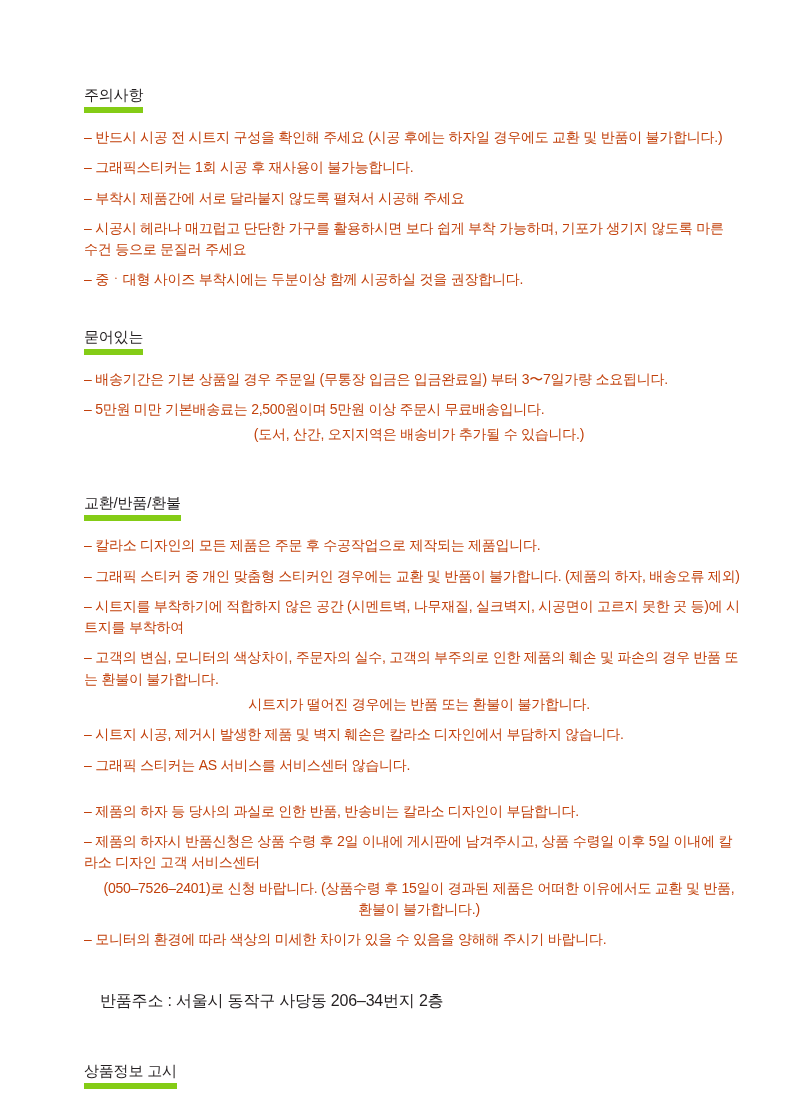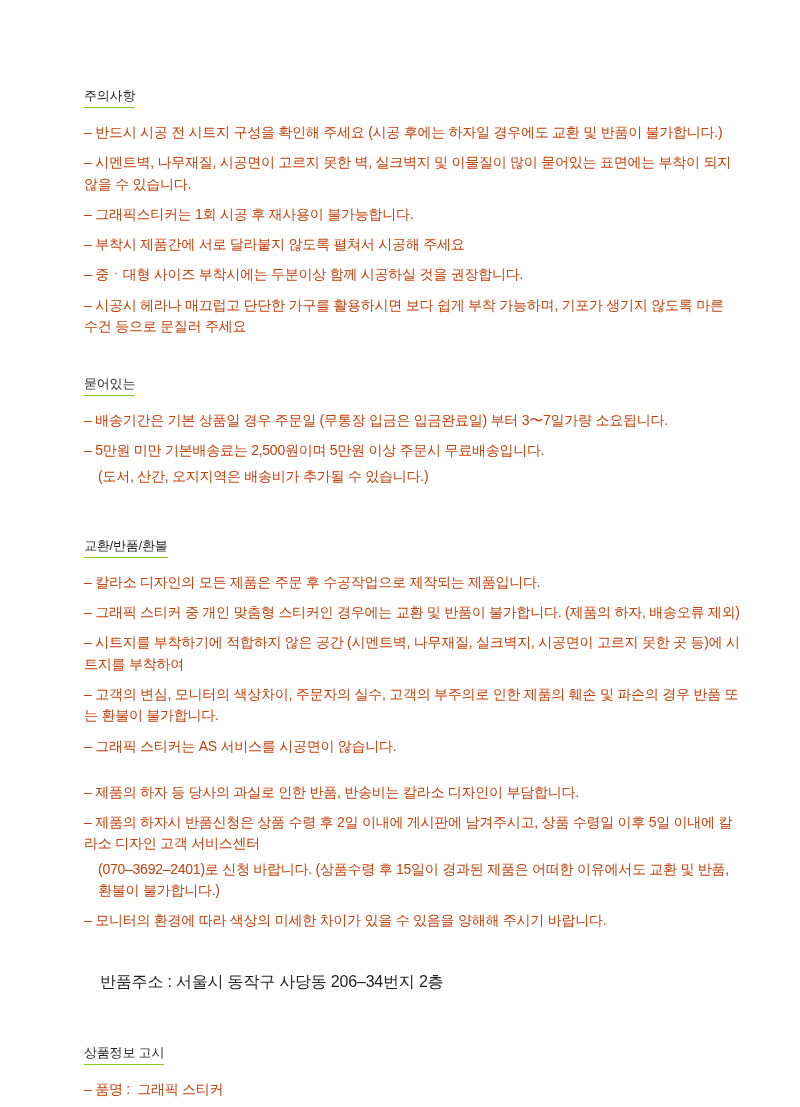--- a/index.html
+++ b/index.html
@@ -18,25 +18,25 @@
     position: relative;
     width: 800px;
     min-height: 1107px;
     box-sizing: border-box;
     padding: 86px 60px 20px 84px;
   }
   .section {
     margin-bottom: 0;
   }
   .section-heading {
-    font-size: 13px;
+    font-size: 15px;
     font-weight: normal;
     color: #231f20;
     display: inline-block;
-    border-bottom: 1px solid #84cc16;
+    border-bottom: 6px solid #84cc16;
     padding-bottom: 2px;
     margin: 0 0 14px 0;
     letter-spacing: -0.2px;
   }
   .plain-heading {
     font-size: 16px;
     font-weight: normal;
     color: #231f20;
     margin: 16px;
     letter-spacing: -0.2px;
@@ -50,45 +50,45 @@
     font-size: 14px;
     line-height: 1.52;
     color: #c2410c;
     margin-bottom: 9px;
     letter-spacing: -0.25px;
     white-space: pre-wrap;
   }
   ul.lines li.cont {
     padding-left: 14px;
     margin-top: -5px;
+    text-align: center;
   }
   .gap-sm { height: 16px; }
   .gap-md { height: 28px; }
   .gap-lg { height: 34px; }
   .gap-xl { height: 40px; }
   .spec-list li {
     font-size: 12.5px;
     line-height: 1.5;
     margin-bottom: 9px;
   }
 </style>
 </head>
 <body>
 
 <div class="page">
 
   <div class="section">
     <h2 class="section-heading">주의사항</h2>
     <ul class="lines">
       <li>– 반드시 시공 전 시트지 구성을 확인해 주세요 (시공 후에는 하자일 경우에도 교환 및 반품이 불가합니다.)</li>
-      <li>– 시멘트벽, 나무재질, 시공면이 고르지 못한 벽, 실크벽지 및 이물질이 많이 묻어있는 표면에는 부착이 되지 않을 수 있습니다.</li>
       <li>– 그래픽스티커는 1회 시공 후 재사용이 불가능합니다.</li>
       <li>– 부착시 제품간에 서로 달라붙지 않도록 펼쳐서 시공해 주세요</li>
+      <li>– 시공시 헤라나 매끄럽고 단단한 가구를 활용하시면 보다 쉽게 부착 가능하며, 기포가 생기지 않도록 마른 수건 등으로 문질러 주세요</li>
       <li>– 중ㆍ대형 사이즈 부착시에는 두분이상 함께 시공하실 것을 권장합니다.</li>
-      <li>– 시공시 헤라나 매끄럽고 단단한 가구를 활용하시면 보다 쉽게 부착 가능하며, 기포가 생기지 않도록 마른 수건 등으로 문질러 주세요</li>
     </ul>
   </div>
 
   <div class="gap-md"></div>
 
   <div class="section">
     <h2 class="section-heading">묻어있는</h2>
     <ul class="lines">
       <li>– 배송기간은 기본 상품일 경우 주문일 (무통장 입금은 입금완료일) 부터 3〜7일가량 소요됩니다.</li>
       <li>– 5만원 미만 기본배송료는 2,500원이며 5만원 이상 주문시 무료배송입니다.</li>
@@ -98,29 +98,31 @@
 
   <div class="gap-xl"></div>
 
   <div class="section">
     <h2 class="section-heading">교환/반품/환불</h2>
     <ul class="lines">
       <li>– 칼라소 디자인의 모든 제품은 주문 후 수공작업으로 제작되는 제품입니다.</li>
       <li>– 그래픽 스티커 중 개인 맞춤형 스티커인 경우에는 교환 및 반품이 불가합니다. (제품의 하자, 배송오류 제외)</li>
       <li>– 시트지를 부착하기에 적합하지 않은 공간 (시멘트벽, 나무재질, 실크벽지, 시공면이 고르지 못한 곳 등)에 시트지를 부착하여</li>
       <li>– 고객의 변심, 모니터의 색상차이, 주문자의 실수, 고객의 부주의로 인한 제품의 훼손 및 파손의 경우 반품 또는 환불이 불가합니다.</li>
-      <li>– 그래픽 스티커는 AS 서비스를 시공면이 않습니다.</li>
+      <li class="cont">시트지가 떨어진 경우에는 반품 또는 환불이 불가합니다.</li>
+      <li>– 시트지 시공, 제거시 발생한 제품 및 벽지 훼손은 칼라소 디자인에서 부담하지 않습니다.</li>
+      <li>– 그래픽 스티커는 AS 서비스를 서비스센터 않습니다.</li>
     </ul>
 
     <div class="gap-sm"></div>
 
     <ul class="lines">
       <li>– 제품의 하자 등 당사의 과실로 인한 반품, 반송비는 칼라소 디자인이 부담합니다.</li>
       <li>– 제품의 하자시 반품신청은 상품 수령 후 2일 이내에 게시판에 남겨주시고, 상품 수령일 이후 5일 이내에 칼라소 디자인 고객 서비스센터</li>
-      <li class="cont">(070–3692–2401)로 신청 바랍니다. (상품수령 후 15일이 경과된 제품은 어떠한 이유에서도 교환 및 반품, 환불이 불가합니다.)</li>
+      <li class="cont">(050–7526–2401)로 신청 바랍니다. (상품수령 후 15일이 경과된 제품은 어떠한 이유에서도 교환 및 반품, 환불이 불가합니다.)</li>
       <li>– 모니터의 환경에 따라 색상의 미세한 차이가 있을 수 있음을 양해해 주시기 바랍니다.</li>
     </ul>
   </div>
 
   <div class="gap-sm"></div>
 
   <h3 class="plain-heading">반품주소 :  서울시 동작구 사당동 206–34번지 2층</h3>
 
   <div class="gap-lg"></div>
 

